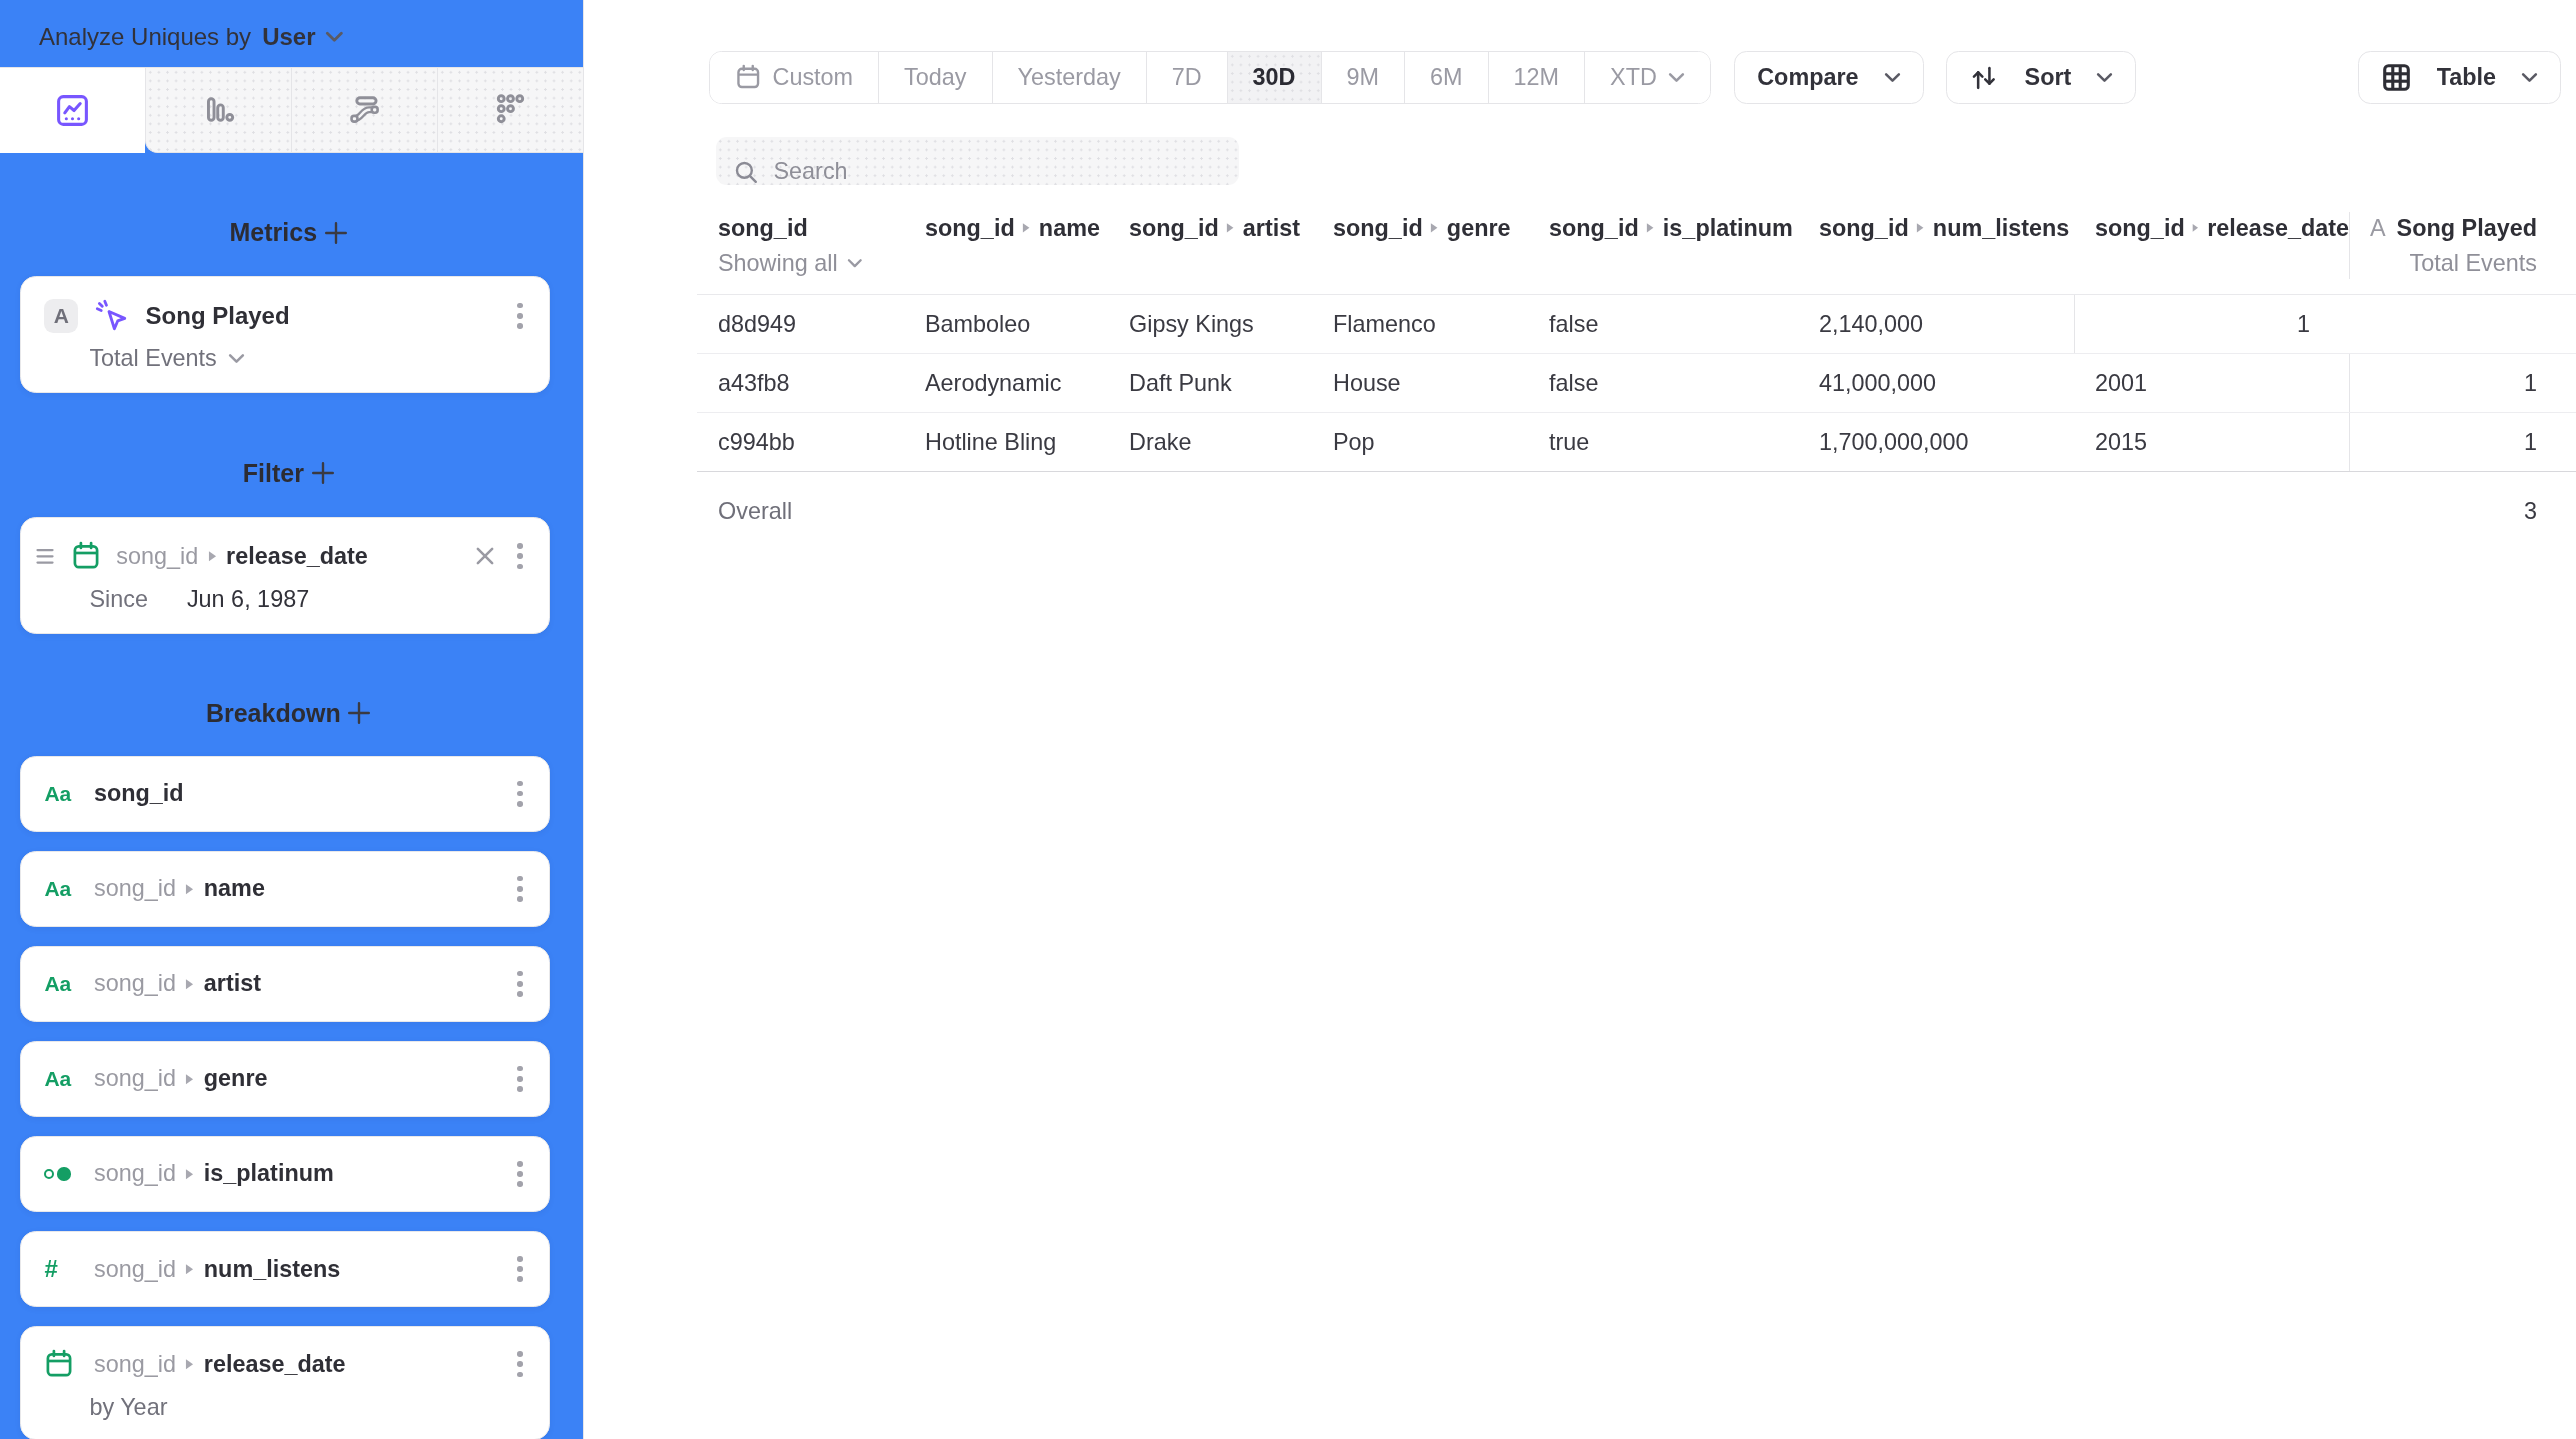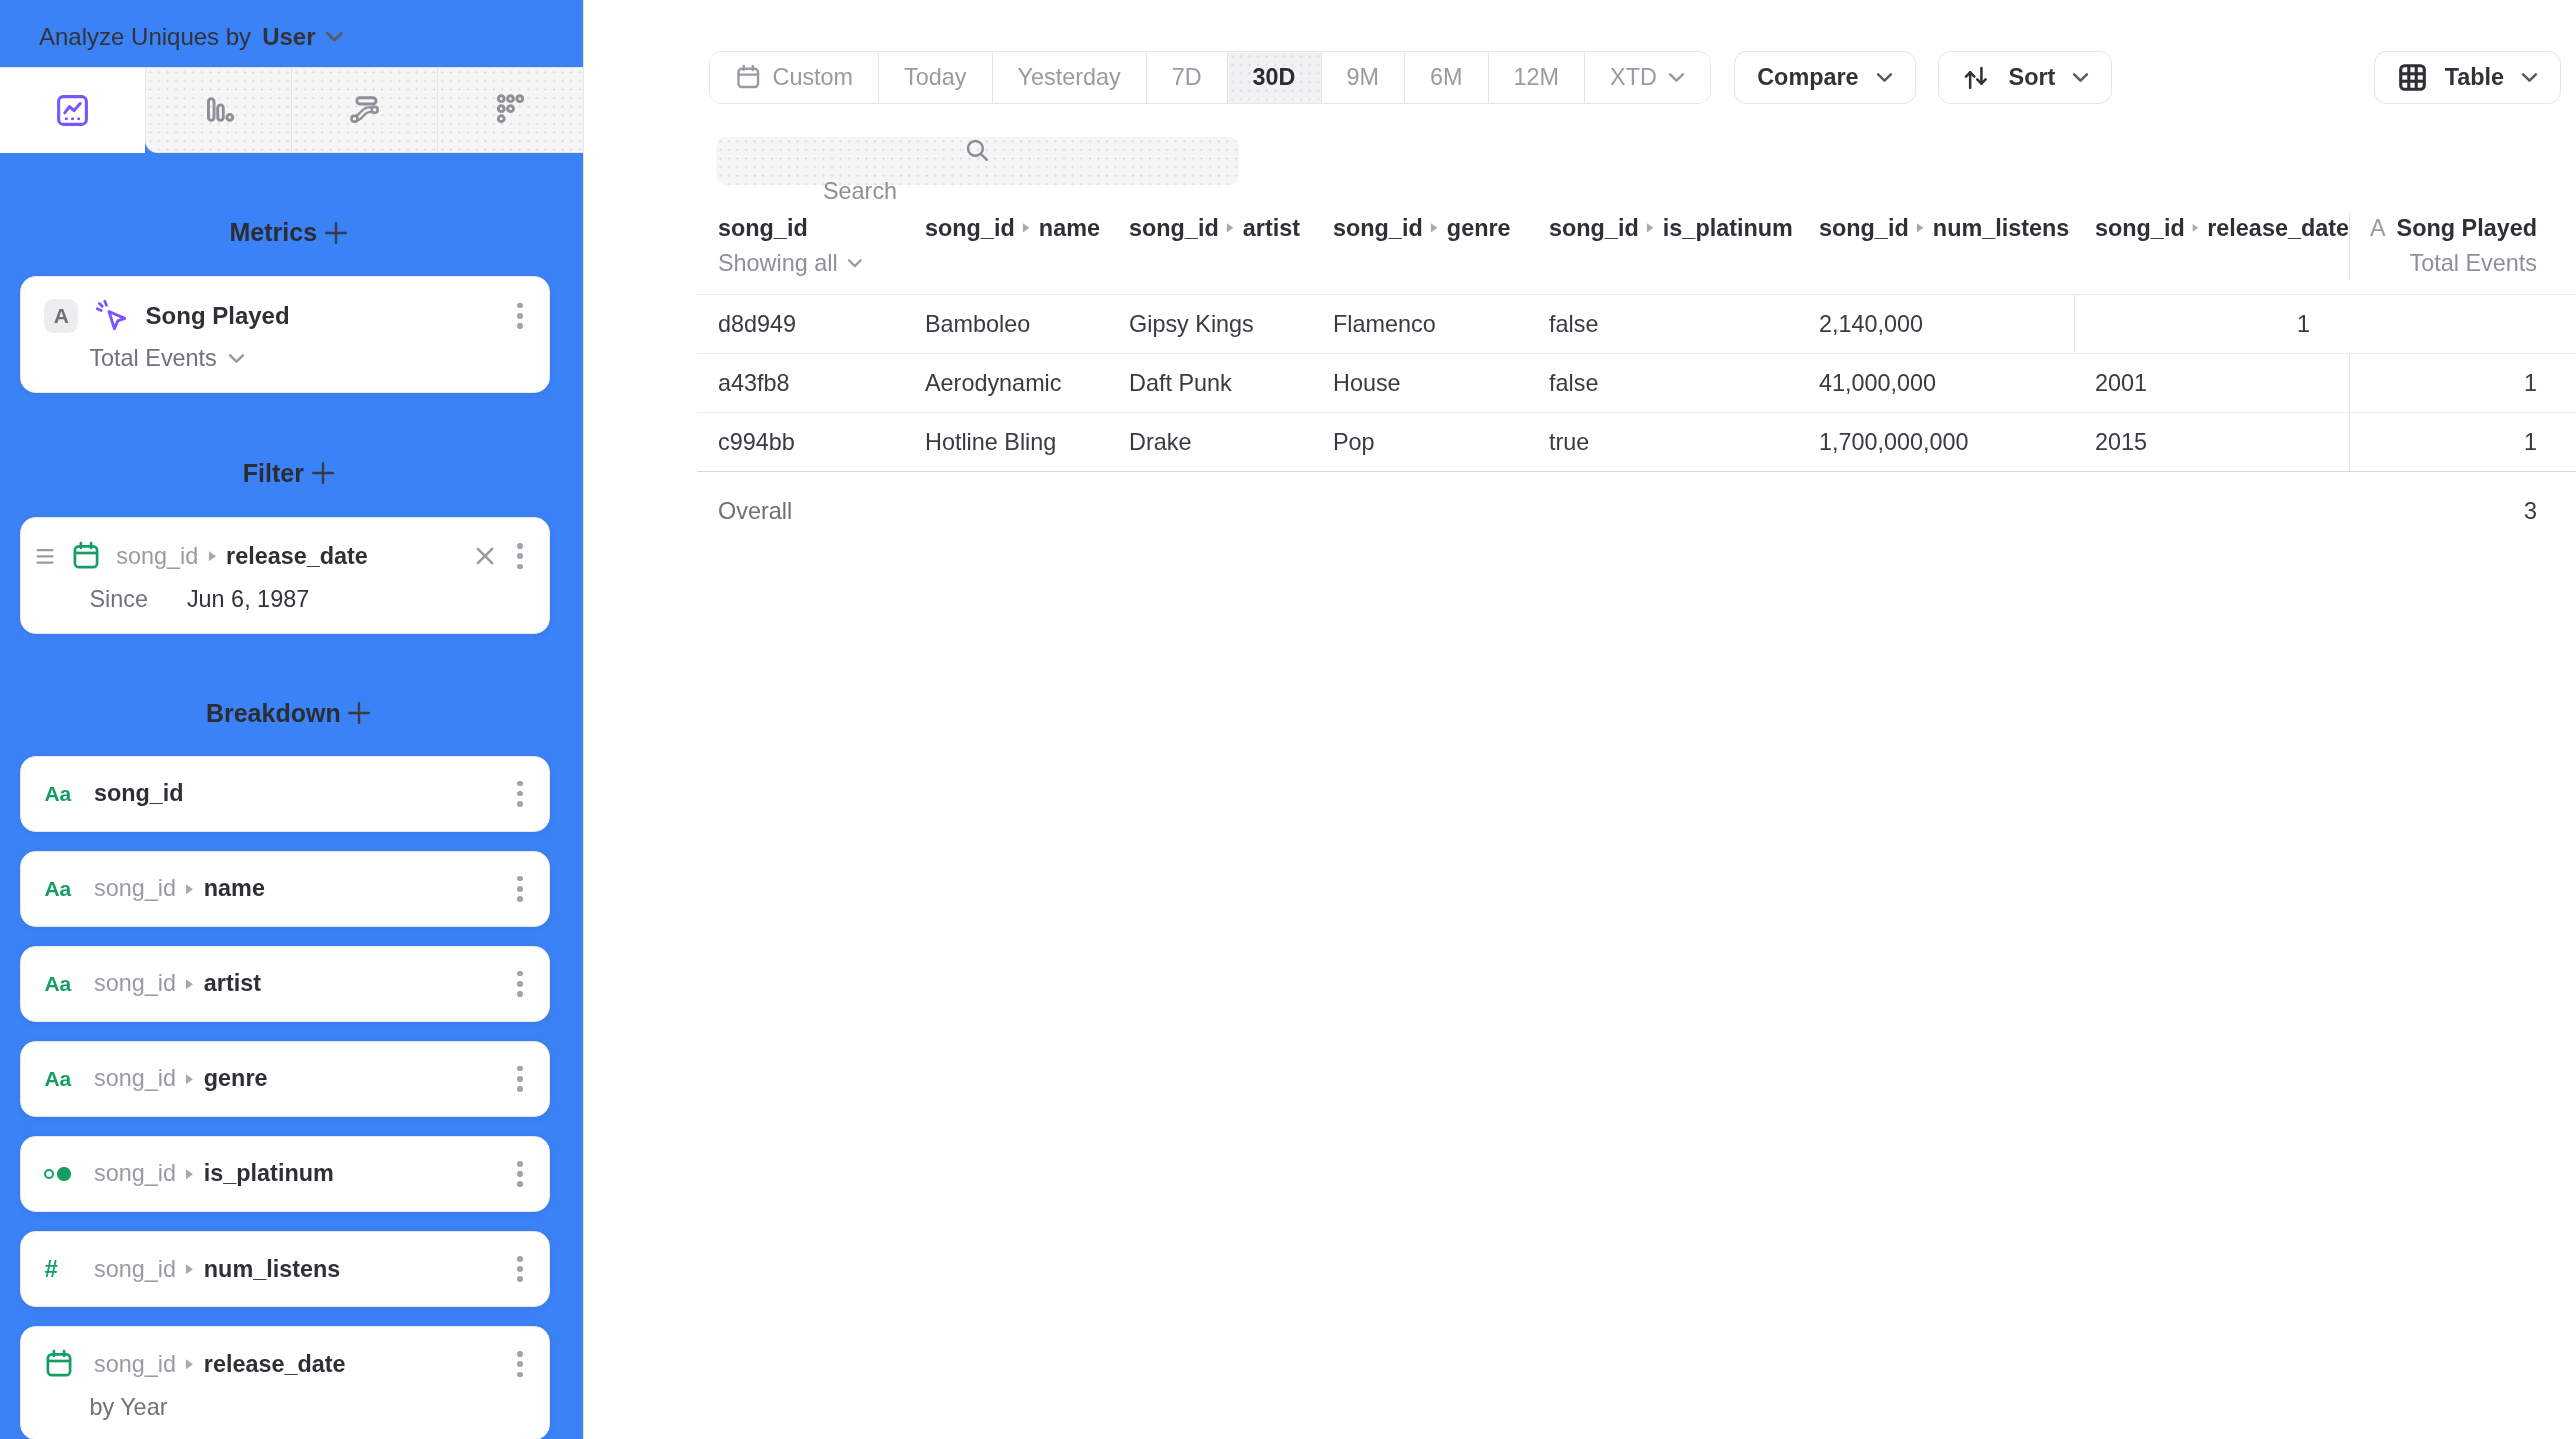--- a/index.html
+++ b/index.html
@@ -52,25 +52,25 @@
   .bd-list .card{margin-top:18.7px;padding:18.7px 23.4px;}
   .bd-list .card:first-of-type{margin-top:23.4px;}
 
   
   .main{position:absolute;left:584px;top:0;right:0;bottom:0;background:#fff;}
   .toolbar{display:flex;align-items:flex-start;margin:51px 15px 0 125px;border-radius:10px;}
   .segmented{display:flex;align-items:stretch;height:53px;border:1.6px solid var(--border);border-radius:12.5px;background:#fff;overflow:hidden;}
   .seg{display:flex;align-items:center;gap:11px;padding:0 25px;font-size:23.4px;color:#9a9aa3;cursor:pointer;white-space:nowrap;background:#fff;border:none;}
   .seg + .seg{border-left:1.6px solid var(--border);justify-content:center;}
   .seg.active{color:#2b2b33;font-weight:700;background-color:#f2f2f4;background-image:radial-gradient(var(--dot) 1.3px,transparent 1.3px);background-size:8.6px 8.6px;}
-  .tool-btn{display:flex;align-items:center;gap:17px;height:53px;padding:0 22px;border:1.6px solid var(--border);border-radius:12.5px;background:#fff;font-size:23.4px;font-weight:700;color:#32323a;cursor:pointer;}
+  .tool-btn{display:flex;align-items:center;gap:25px;height:53px;padding:0 22px;border:1.6px solid var(--border);border-radius:12.5px;background:#fff;font-size:23.4px;font-weight:700;color:#32323a;cursor:pointer;}
   .tool-btn.compare{margin-left:23.4px;}
   .tool-btn.sort{margin-left:22px;}
   .toolbar .spacer{flex:1;}
-  .search-wrap{margin:33px 0 0 132px;width:523px;height:48px;border-radius:11px;display:flex;align-items:center;gap:14px;padding:0 17px;flex-direction:column;}
+  .search-wrap{margin:33px 0 0 132px;width:523px;height:48px;border-radius:11px;display:flex;align-items:flex-end;gap:14px;padding:0 17px;}
   .search-wrap svg{color:#8b8b95;flex:none;}
   .search-input{flex:1;border:none;outline:none;background:transparent;font-size:23.4px;color:#32323a;}
   .search-input::placeholder{color:#8f8f98;}
 
   
   .table{margin:15.6px 0 0 113px;}
   .tgrid{display:grid;grid-template-columns:207px 204px 204px 216px 270px 276px 275px minmax(0,1fr);}
   .thead{border-bottom:1.6px solid #e9e9ec;padding:11px 0 15.6px;}
   .th{padding-left:21px;cursor:pointer;}
   .th-line1{display:flex;align-items:center;gap:7.8px;font-size:23.4px;font-weight:700;color:#2f2f36;line-height:33px;white-space:nowrap;}

